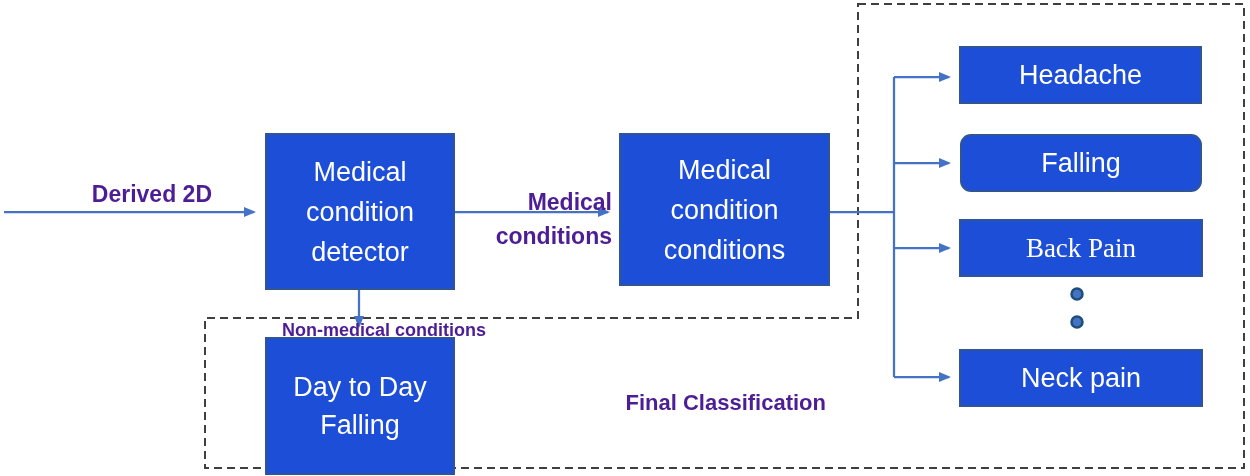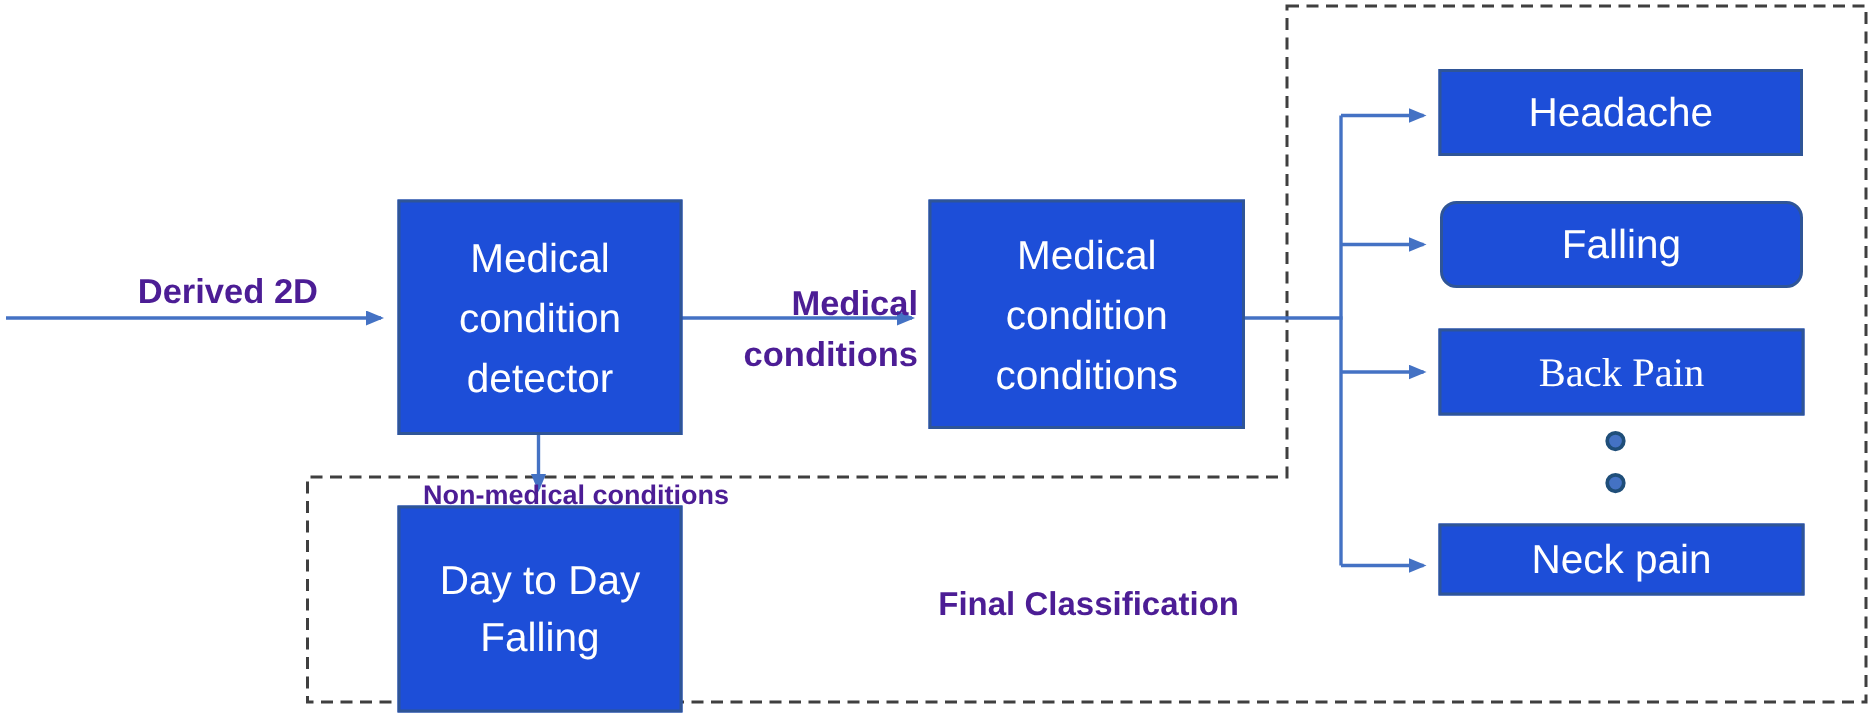--- a/index.html
+++ b/index.html
@@ -29,21 +29,21 @@
     text-align: center;
     font-size: 27px;
     line-height: 40px;
   }
   #node-detector   { left: 265px; top: 133px; width: 190px; height: 157px; }
   #node-identifier { left: 619px; top: 133px; width: 211px; height: 153px; }
   #node-day        { left: 265px; top: 337px; width: 190px; height: 138px; line-height: 38px; }
   #node-headache   { left: 959px; top: 46px;  width: 243px; height: 58px; }
   #node-falling    { left: 960px; top: 134px; width: 242px; height: 58px; border-radius: 11px; }
   #node-backpain   { left: 959px; top: 219px; width: 244px; height: 58px; font-family: Liberation Serif, serif; }
-  #node-neckpain   { left: 959px; top: 349px; width: 244px; height: 48px; }
+  #node-neckpain   { left: 959px; top: 349px; width: 244px; height: 58px; }
   .lbl {
     position: absolute;
     color: #4c1d95;
     font-weight: bold;
     text-align: right;
   }
   #lbl-input      { left: 8px;   top: 176px; width: 204px; font-size: 23px; line-height: 37px; }
   #lbl-medical    { left: 462px; top: 185px; width: 150px; font-size: 23px; line-height: 34px; }
   #lbl-nonmedical { left: 206px; top: 294px; width: 280px; font-size: 18px; line-height: 24px; margin-top: 24px; }
   #lbl-final      { left: 560px; top: 388px; width: 266px; font-size: 22px; line-height: 30px; }

